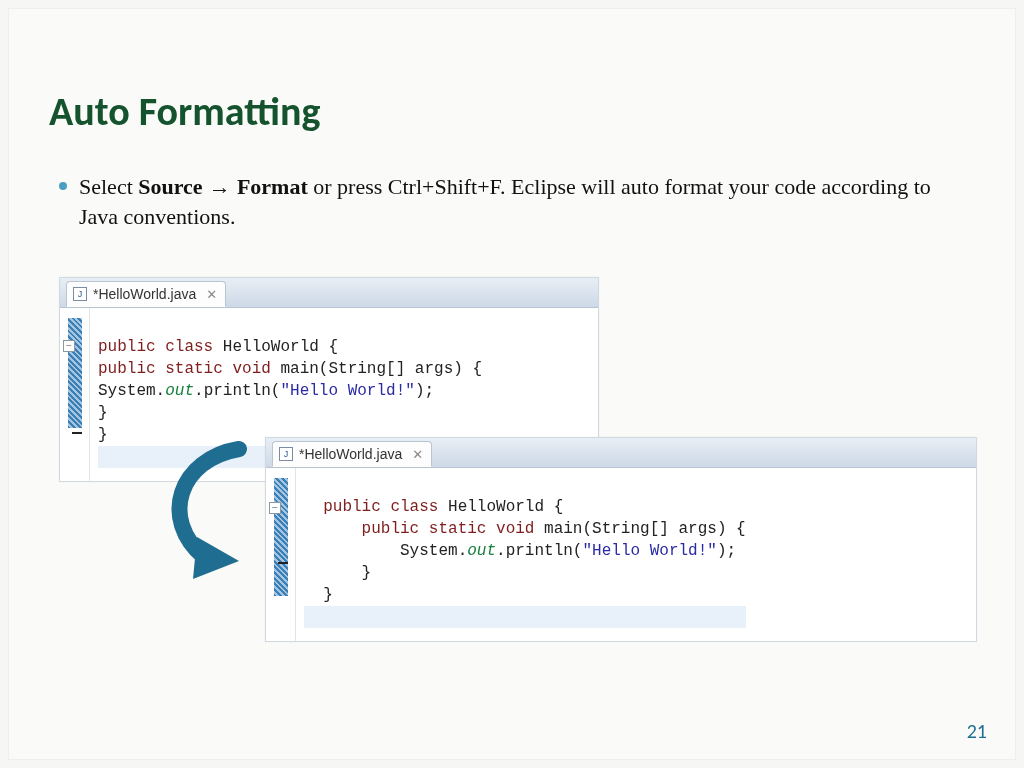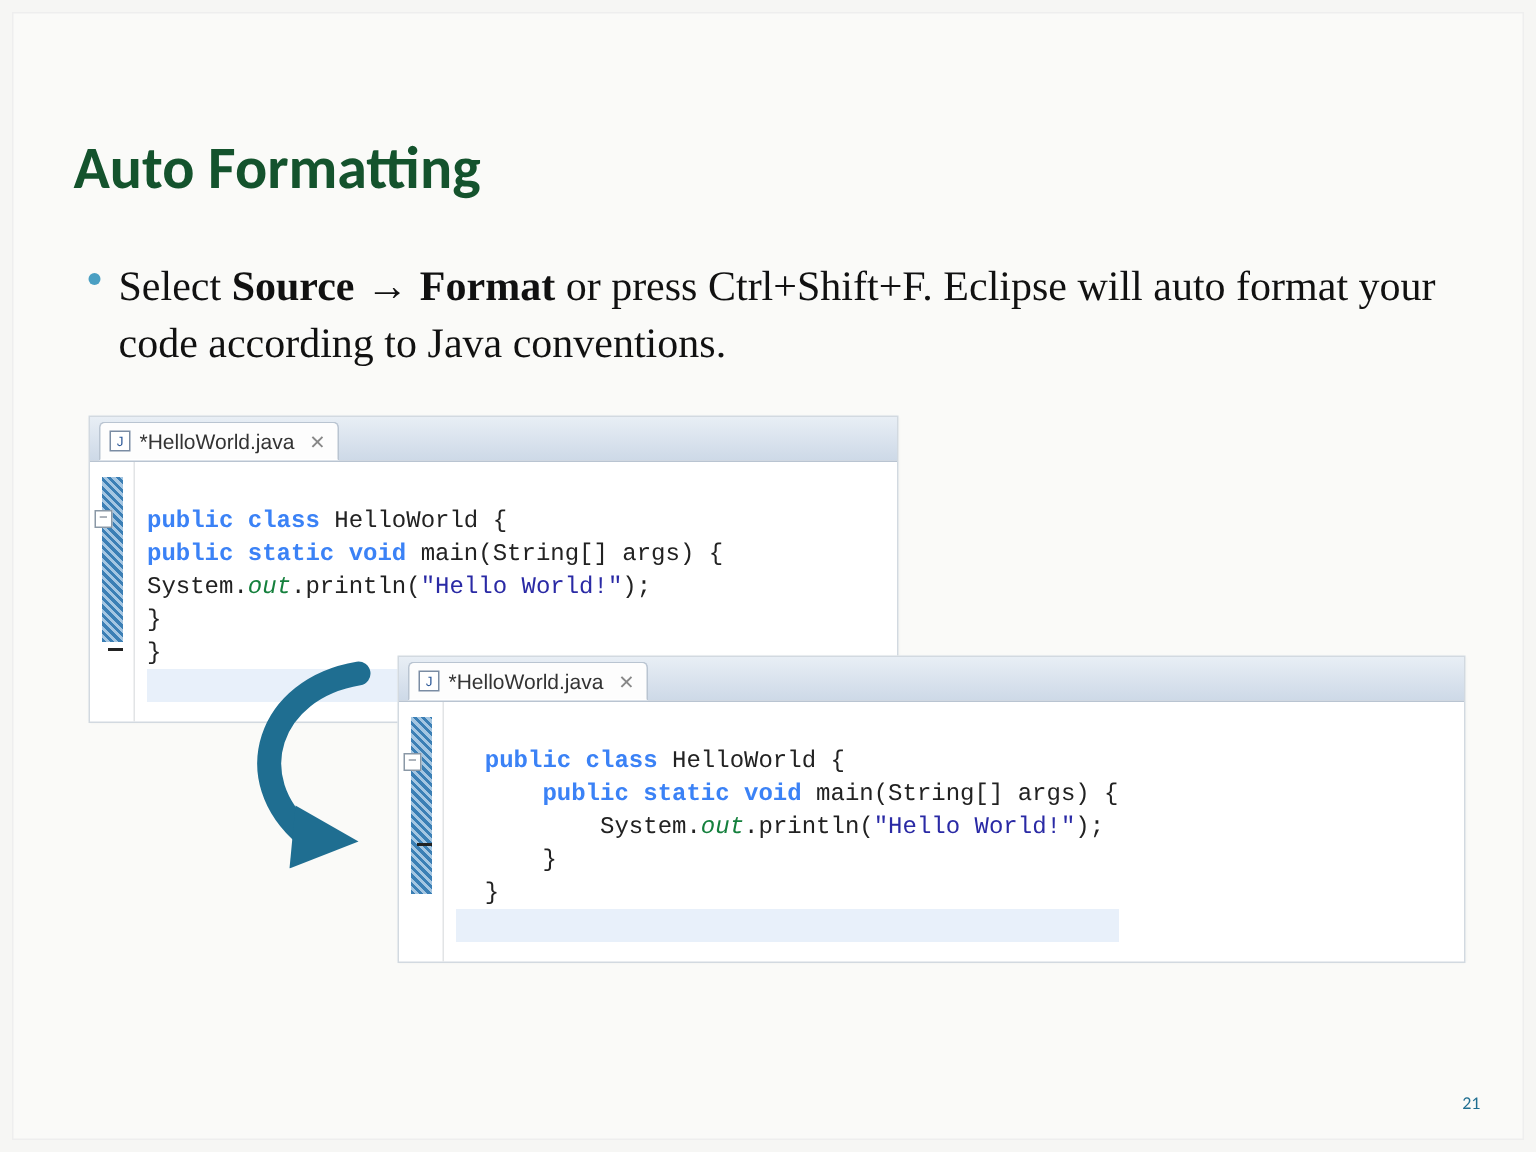--- a/index.html
+++ b/index.html
@@ -19,21 +19,21 @@
   }
   .title {
     font-family: Calibri, Arial, sans-serif;
     font-size: 40px;
     font-weight: bold;
     color: #14532d;
     margin: 78px 0 0 40px;
   }
   .bullet-row {
     margin: 36px 40px 0 70px;
-    font-size: 28px;
+    font-size: 22px;
     line-height: 1.35;
     color: #111;
     position: relative;
   }
   .bullet-row .dot {
     position: absolute;
     left: -20px;
     top: 10px;
     width: 8px; height: 8px;
     background: #4A9FC3;
@@ -115,21 +115,21 @@
     width: 12px; height: 12px;
     border: 1px solid #8a98a6;
     background: #fff;
     font-size: 10px;
     line-height: 10px;
     text-align: center;
     color: #6b7785;
     font-family: Arial, sans-serif;
   }
   .code-lines { padding: 6px 0 0 8px; white-space: pre; }
-  .kw { color: #3b82f6; font-weight: bold; }
+  .kw { color: #7f1d1d; font-weight: normal; }
   .ital { color: #15803d; font-style: italic; }
   .str { color: #2a2aa5; }
   .plain { color: #222; }
   .method { color: #222; }
   .hl-line {
     background: #e8f0fa;
     display: inline-block;
     width: 100%;
   }
   .cursor {
@@ -145,21 +145,21 @@
     width: 120px;
     height: 140px;
   }
 
   .page-num {
     position: absolute;
     right: 28px;
     bottom: 16px;
     color: #1F6E91;
     font-family: Calibri, Arial, sans-serif;
-    font-size: 12px;
+    font-size: 20px;
   }
 </style>
 </head>
 <body>
 
 <div class="slide">
   <div class="title">Auto Formatting</div>
 
   <div class="bullet-row">
     <span class="dot"></span>

